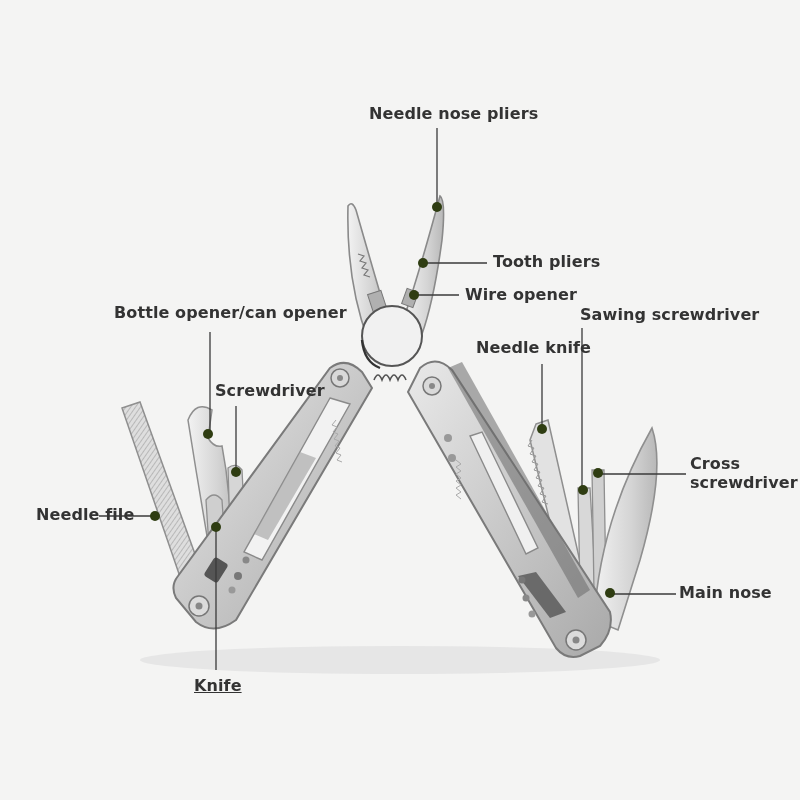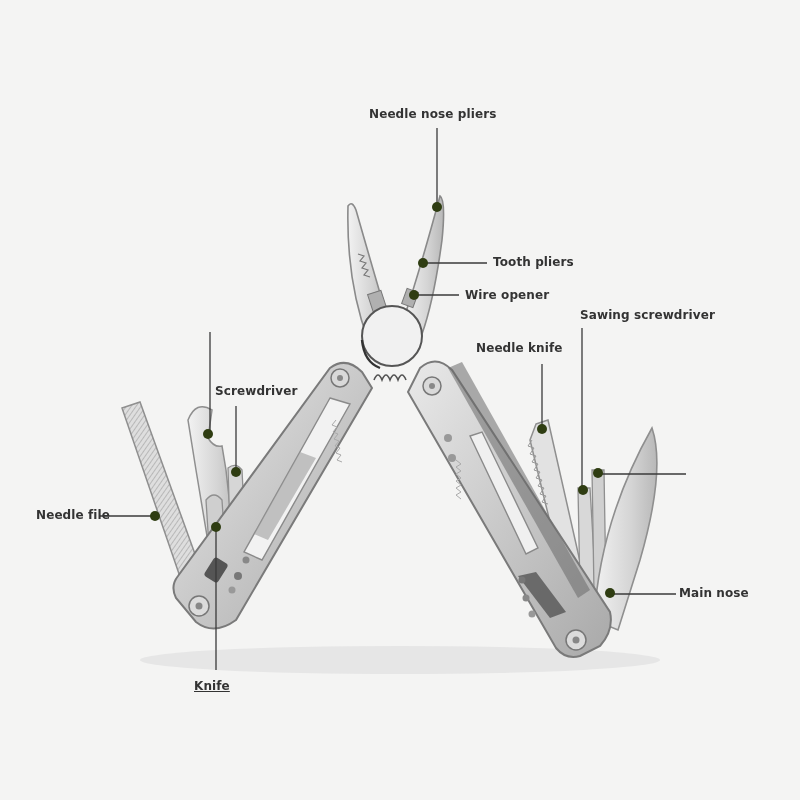--- a/index.html
+++ b/index.html
@@ -6,21 +6,21 @@
   body {
     width: 800px; height: 800px; overflow: hidden;
     background: #f4f4f3;
     font-family: "DejaVu Sans", "Liberation Sans", sans-serif;
     position: relative;
   }
   #stage { position: absolute; left: 0; top: 0; width: 800px; height: 800px; }
   svg { position: absolute; left: 0; top: 0; }
   .label {
     position: absolute;
-    font-size: 12px;
+    font-size: 16px;
     font-weight: bold;
     color: #333333;
     line-height: 18px;
     white-space: nowrap;
     letter-spacing: 0.1px;
   }
   .label.multi { white-space: pre-line; line-height: 19px; }
 </style>
 </head>
 <body>
@@ -127,19 +127,22 @@
         <line x1="598" y1="474" x2="686" y2="474" stroke="#3a3a3a" stroke-width="1.3"></line>
         <circle cx="598" cy="473" r="5" fill="#2f3d12"></circle>
         <line x1="610" y1="594" x2="676" y2="594" stroke="#3a3a3a" stroke-width="1.3"></line>
         <circle cx="610" cy="593" r="5" fill="#2f3d12"></circle>
       </g>
   </svg>
 
   <div class="label" style="left: 369px; top: 105px;">Needle nose pliers</div>
   <div class="label" style="left: 493px; top: 253px;">Tooth pliers</div>
   <div class="label" style="left: 465px; top: 286px;">Wire opener</div>
+  <div class="label" style="left: 114px; top: 304px;">Bottle opener/can opener</div>
   <div class="label" style="left: 215px; top: 382px;">Screwdriver</div>
   <div class="label" style="left: 36px; top: 506px;">Needle file</div>
   <div class="label" style="left: 194px; top: 677px; text-decoration: underline;">Knife</div>
   <div class="label" style="left: 580px; top: 306px;">Sawing screwdriver</div>
   <div class="label" style="left: 476px; top: 339px;">Needle knife</div>
+  <div class="label multi" style="left: 690px; top: 454px;">Cross
+screwdriver</div>
   <div class="label" style="left: 679px; top: 584px;">Main nose</div>
 </div>
 
 </body></html>

